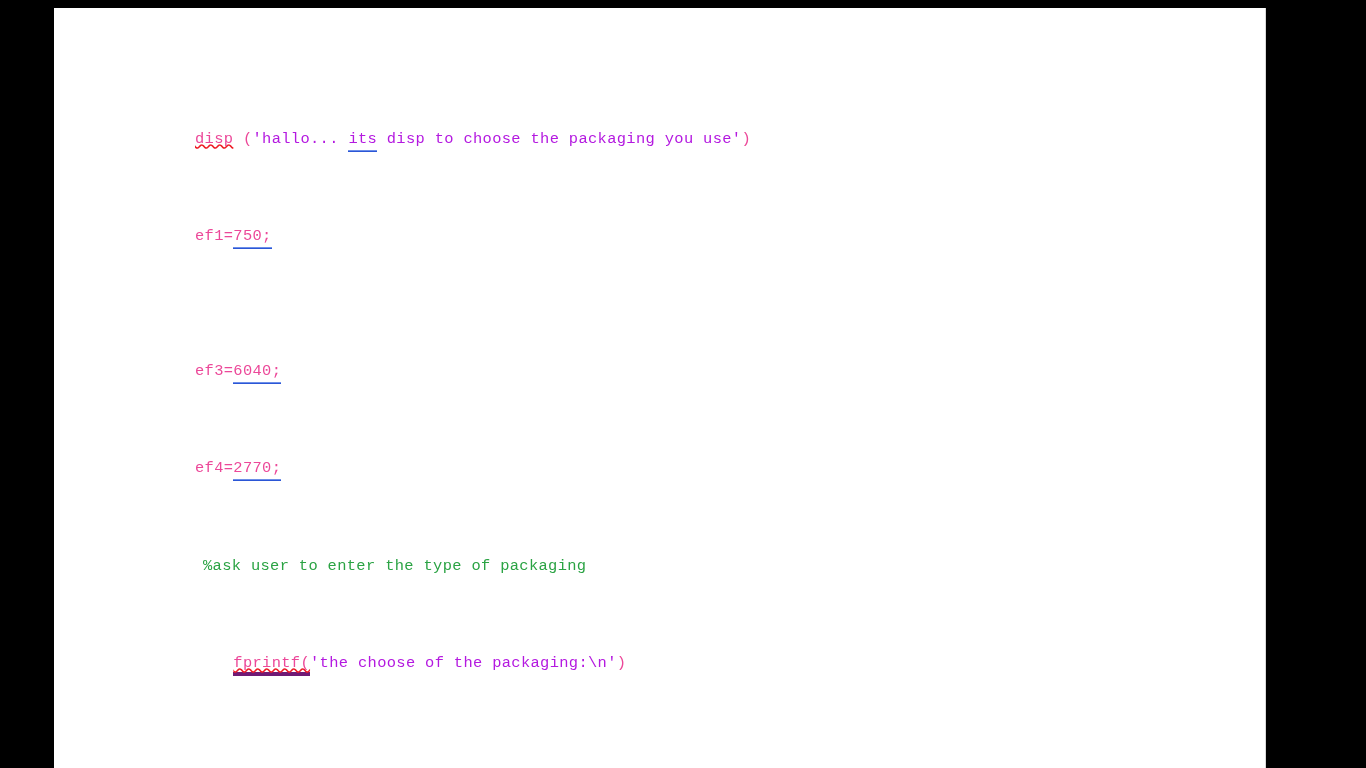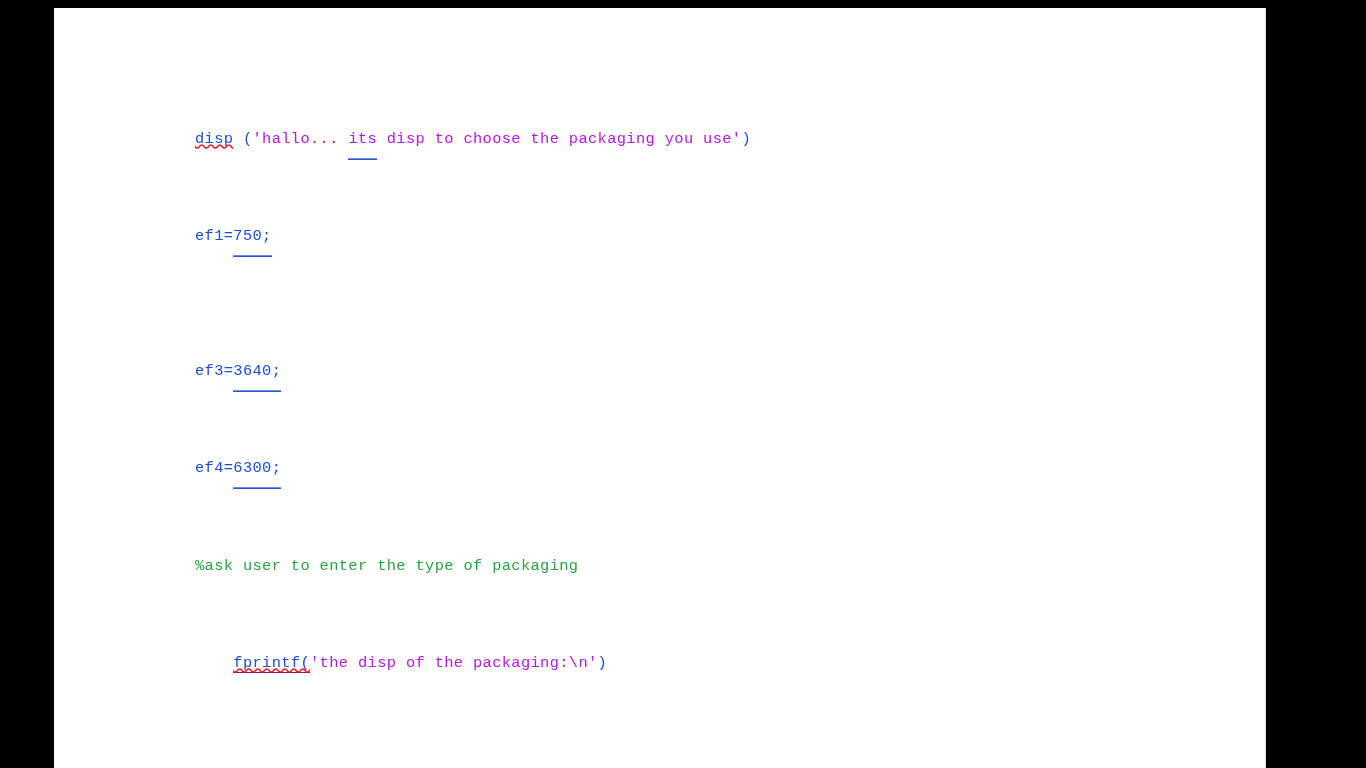--- a/index.html
+++ b/index.html
@@ -38,69 +38,69 @@
     line-height: 19.4px;
     letter-spacing: 0.35px;
     white-space: pre;
     color: #000000;
   }
   .ln { display: block; height: 19.4px; }
 
   
   .t-plain   { color: #000000; }           
   .t-str     { color: #b419e0; margin-top: 40px; }           
-  .t-com     { color: #2ba344; }           
+  .t-com     { color: #2ba344; margin-left: 8px; }           
   .t-num     { color: #000000; text-align: center; }
 
   
   
   .sp {
     text-decoration: underline wavy #ee1c25;
     text-decoration-skip-ink: none;
     -webkit-text-decoration: underline wavy #ee1c25;
   }
   
   .gr {
     border-bottom: 1px solid #2b56d6;
     box-shadow: inset 0 -3px 0 -2px #6d8fe8;
-    padding-bottom: 11px;
+    padding-bottom: 3px;
   }
   
   .gu {
     border-bottom: 1px solid #2b56d6;
   }
   
   .sp.gu, .sp.gr { }
 </style>
-<style>.t-plain,.t-num{color:#1d4ed8;}.t-str{color:#b419e0;}.t-com{color:#2ba344;}.sp{text-decoration:underline wavy #ee1c25;-webkit-text-decoration:underline wavy #ee1c25;}.gr{border-bottom:1px solid #2b56d6;}.gu{border-bottom:1px solid #701a75;}#viewport{background:#000000;}#page{background:#ffffff;}</style></head>
+<style>.t-plain,.t-num{color:#ec4899;}.t-str{color:#b419e0;}.t-com{color:#2ba344;}.sp{text-decoration:underline wavy #ee1c25;-webkit-text-decoration:underline wavy #ee1c25;}.gr{border-bottom:1px solid #2b56d6;}.gu{border-bottom:4px solid #701a75;}#viewport{background:#000000;}#page{background:#ffffff;}</style></head>
 <body>
 
 <div id="viewport">
   <div id="page">
     <div id="code-block">
 
       
       <span class="ln"><span class="t-plain sp">disp</span><span class="t-plain"> (</span><span class="t-str">'hallo... </span><span class="t-str gr">its</span><span class="t-str"> disp to choose the packaging you use'</span><span class="t-plain">)</span></span>
 
       
       <span class="ln"><span class="t-plain">ef1=</span><span class="t-num gr">750;</span></span>
 
       
 
       
-      <span class="ln"><span class="t-plain">ef3=</span><span class="t-num gr">3640;</span></span>
+      <span class="ln"><span class="t-plain">ef3=</span><span class="t-num gr">6040;</span></span>
 
       
-      <span class="ln"><span class="t-plain">ef4=</span><span class="t-num gr">6300;</span></span>
+      <span class="ln"><span class="t-plain">ef4=</span><span class="t-num gr">2770;</span></span>
 
       
       <span class="ln"><span class="t-com">%ask user to enter the type of packaging</span></span>
 
       
-      <span class="ln"><span class="t-plain">    </span><span class="t-plain sp gu">fprintf(</span><span class="t-str">'the disp of the packaging:\n'</span><span class="t-plain">)</span></span>
+      <span class="ln"><span class="t-plain">    </span><span class="t-plain sp gu">fprintf(</span><span class="t-str">'the choose of the packaging:\n'</span><span class="t-plain">)</span></span>
 
       
       
 
       
       
 
       
       
 

